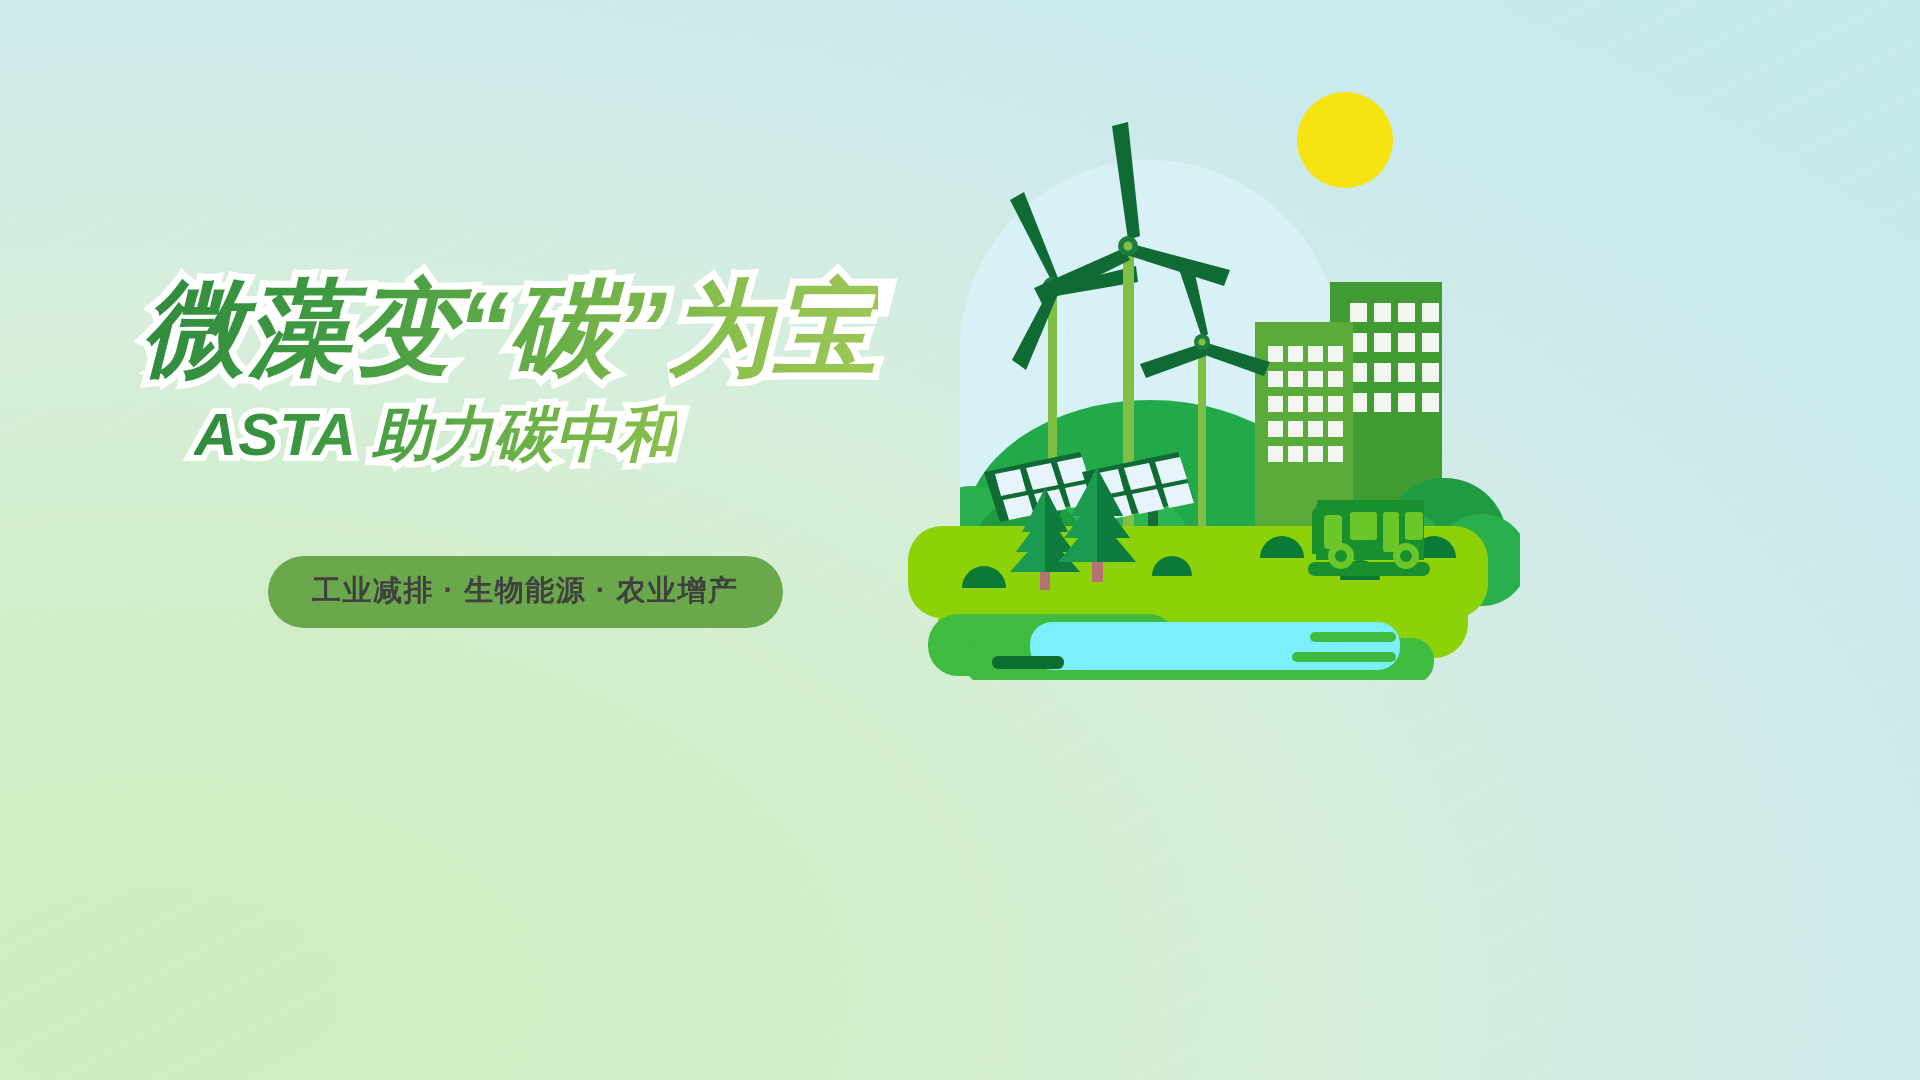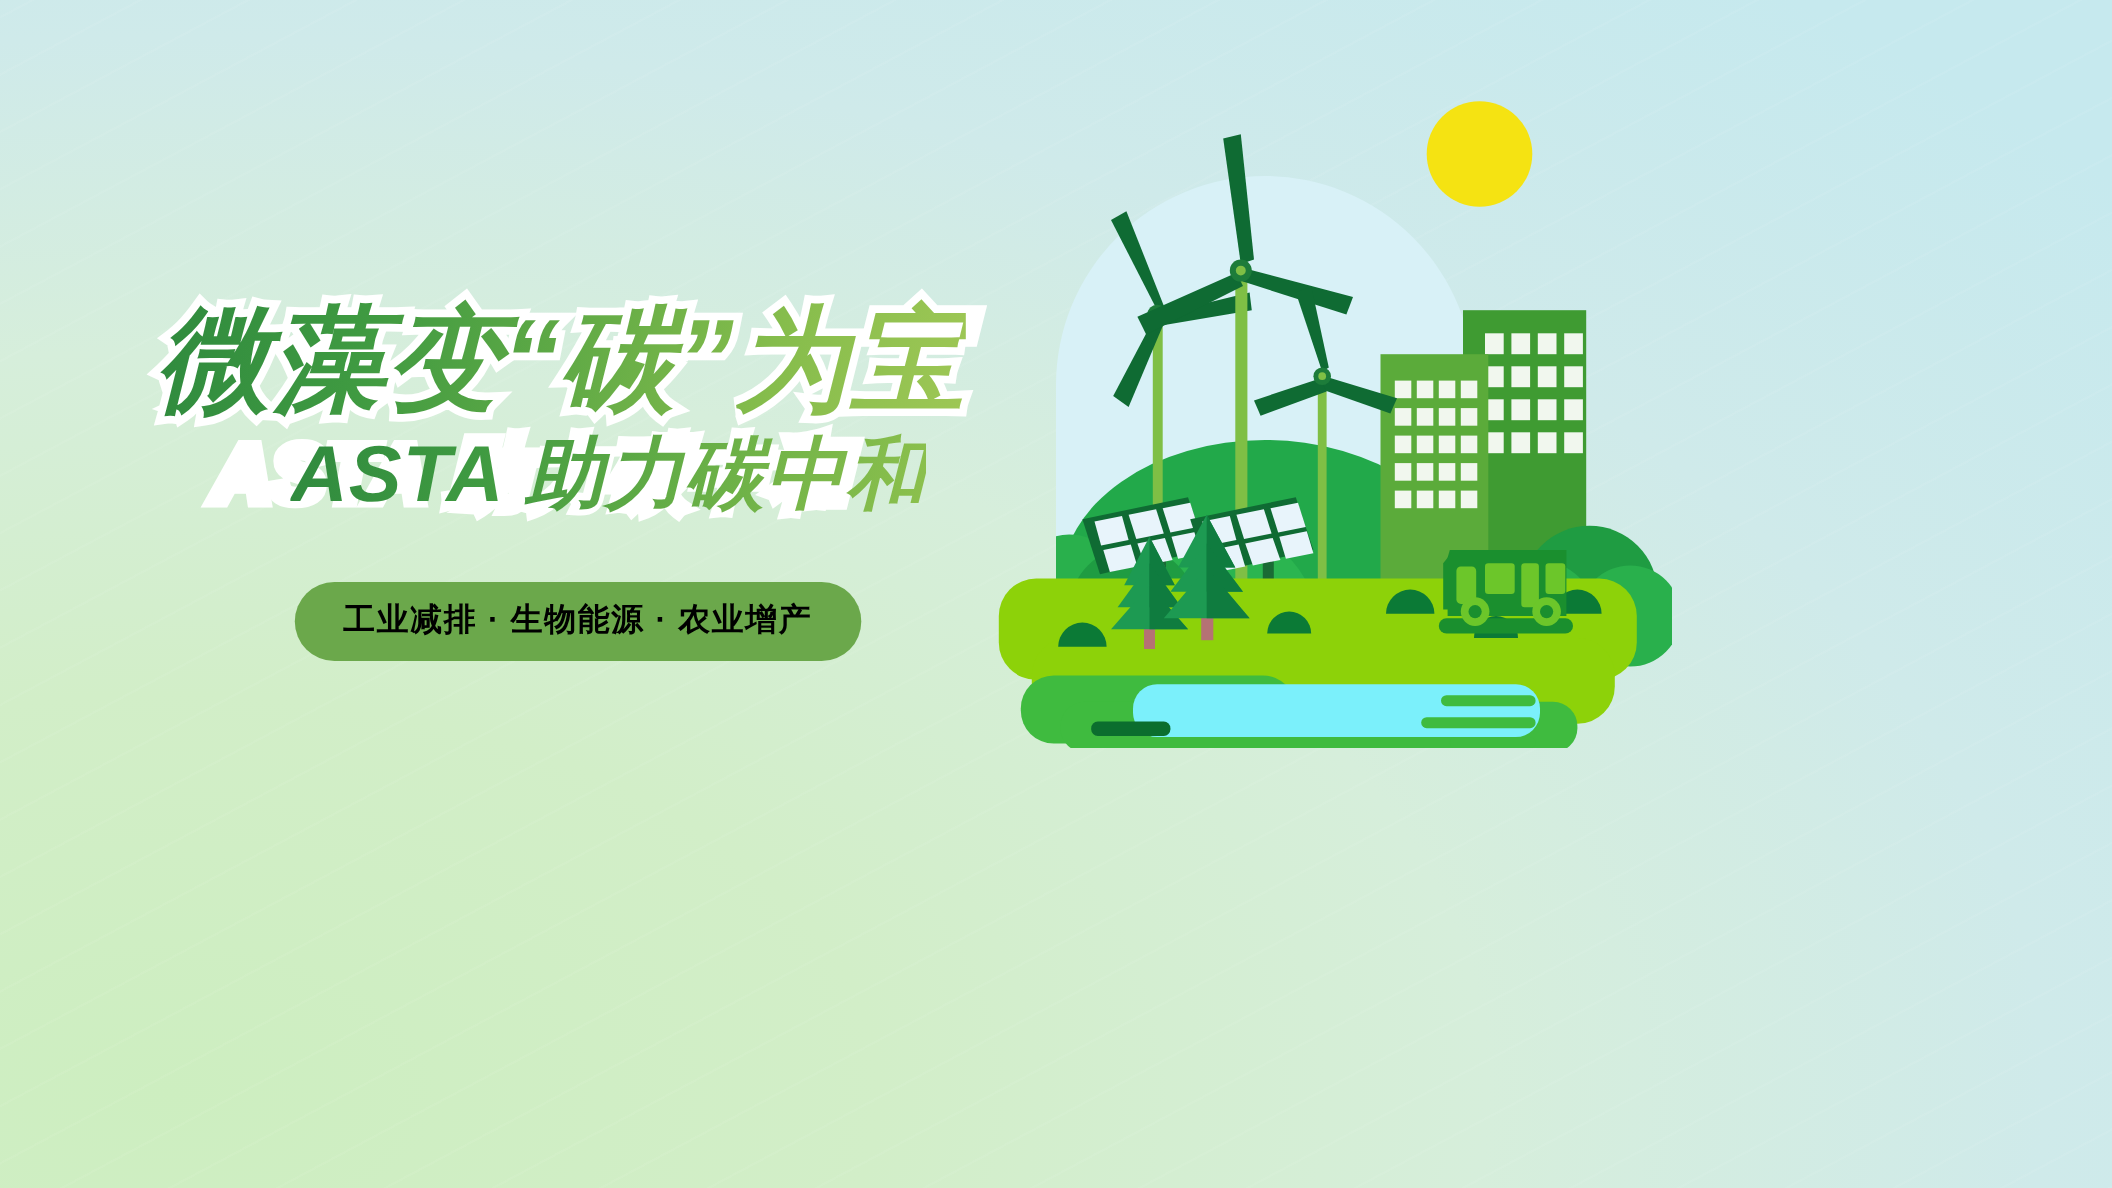--- a/index.html
+++ b/index.html
@@ -68,30 +68,29 @@
     position: relative;
     z-index: 2;
     background: linear-gradient(100deg, #2f8a3e 0%, #3f9a41 26%, #62ab46 52%, #86bd4c 76%, #9ec755 100%);
     -webkit-background-clip: text;
     background-clip: text;
     color: transparent;
     -webkit-text-fill-color: transparent;
   }
 
   .subhead {
-    margin: 6px 0 0 52px;
+    margin: 16px 0 0 52px;
     position: relative;
-    font-size: 72px;
+    font-size: 60px;
     line-height: 1.1;
     font-weight: 700;
     font-style: italic;
     letter-spacing: 1px;
     white-space: nowrap;
     font-family: "Liberation Sans", "DejaVu Sans", sans-serif;
-    text-align: right;
   }
   .subhead .stroke {
     position: absolute;
     left: 0;
     top: 0;
     color: #ffffff;
     -webkit-text-stroke: 12px #ffffff;
     paint-order: stroke fill;
     z-index: 1;
   }
@@ -100,24 +99,24 @@
     z-index: 2;
     background: linear-gradient(100deg, #2f8a3e 0%, #3f9a41 30%, #66ae46 62%, #8cc04d 100%);
     -webkit-background-clip: text;
     background-clip: text;
     color: transparent;
     -webkit-text-fill-color: transparent;
   }
 
   .tagline-pill {
     display: inline-block;
-    margin-top: 57px;
+    margin-top: 88px;
     margin-left: 126px;
     background: #6ba84b;
-    color: #000000;
+    color: #404040;
     border-radius: 40px;
     padding: 15px 44px 17px 44px;
     font-size: 29px;
     font-weight: 700;
     letter-spacing: 1.5px;
     white-space: nowrap;
   }
 
   
   .illustration {

